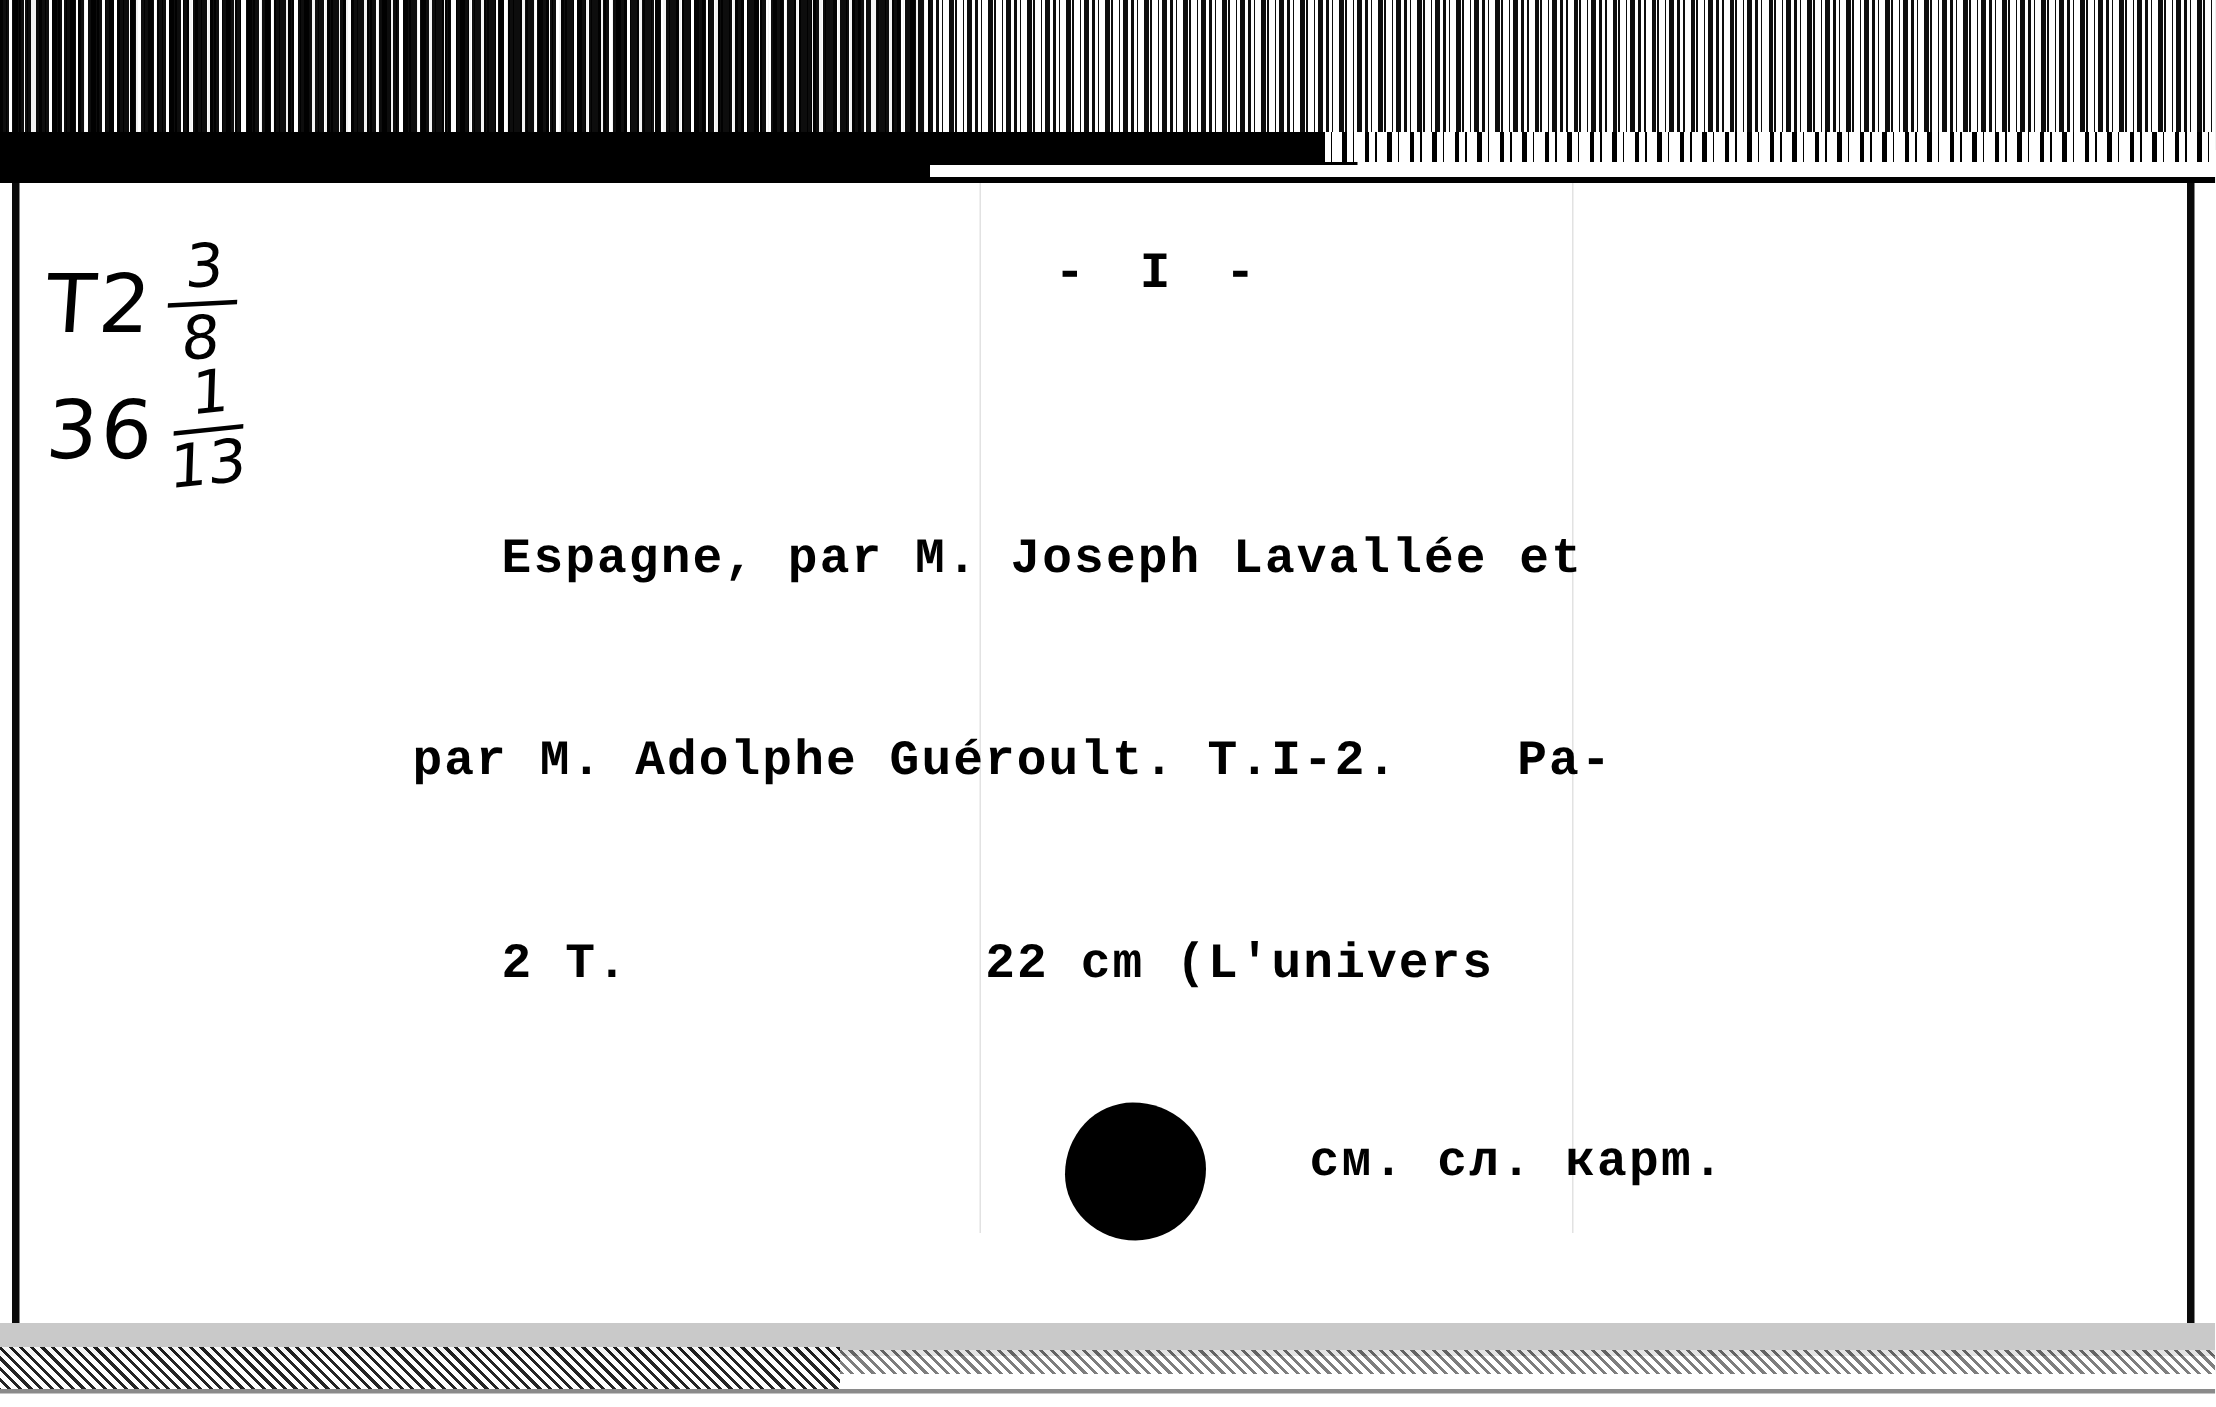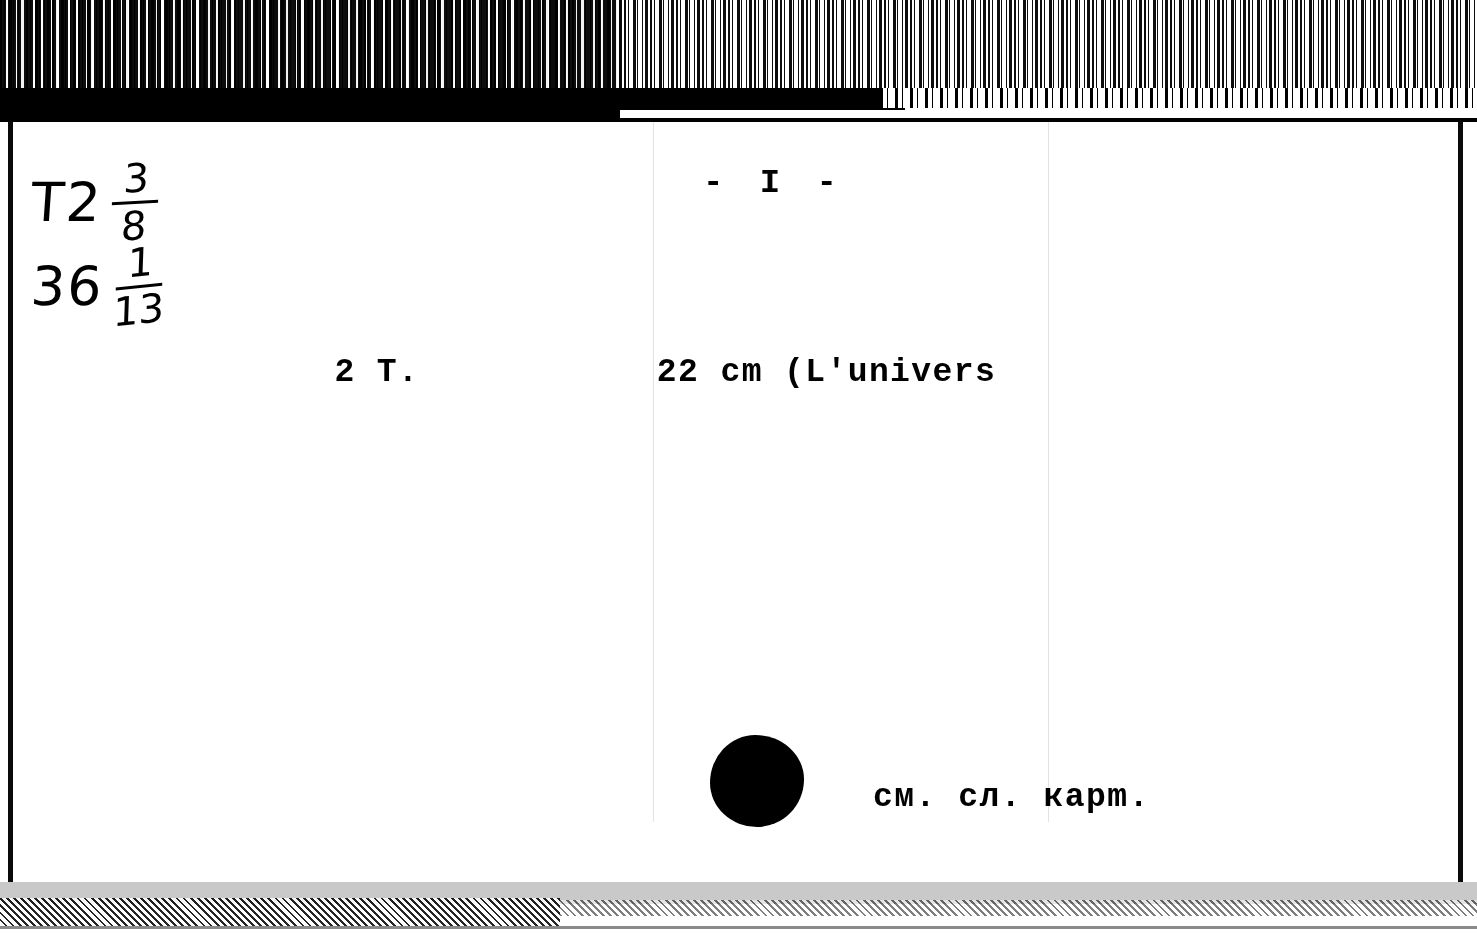--- a/index.html
+++ b/index.html
@@ -198,21 +198,20 @@
   }
   .cyrillic-note {
     position: absolute;
     left: 860px;
     top: 634px;
     font-size: 33px;
     letter-spacing: 1.5px;
     font-weight: bold;
     color: #000;
     white-space: pre;
-    margin-top: 23px;
   }
 
   
   .bottom-edge {
     position: absolute;
     left: 0;
     top: 882px;
     width: 1477px;
     height: 56px;
     background: #ffffff;
@@ -287,20 +286,22 @@
           <span class="num">1</span>
           <span class="bar"></span>
           <span class="den">13</span>
         </span>
       </div>
     </div>
 
     <div class="volume-mark">- I -</div>
 
     <div class="typed">
+      <div><span class="indent"></span><span>Espagne, par M. Joseph Lavallée et</span></div>
+      <div><span>par M. Adolphe Guéroult. T.I-2.</span><span class="gap"></span><span>Pa-</span></div>
       <div><span class="indent"></span><span>2 T.</span><span class="biggap"></span><span>22 cm (L'univers</span></div>
       
       
     </div>
 
     <div class="ink-blob"></div>
     <div class="cyrillic-note">cм. cл. карm.</div>
 
   </div>
 

